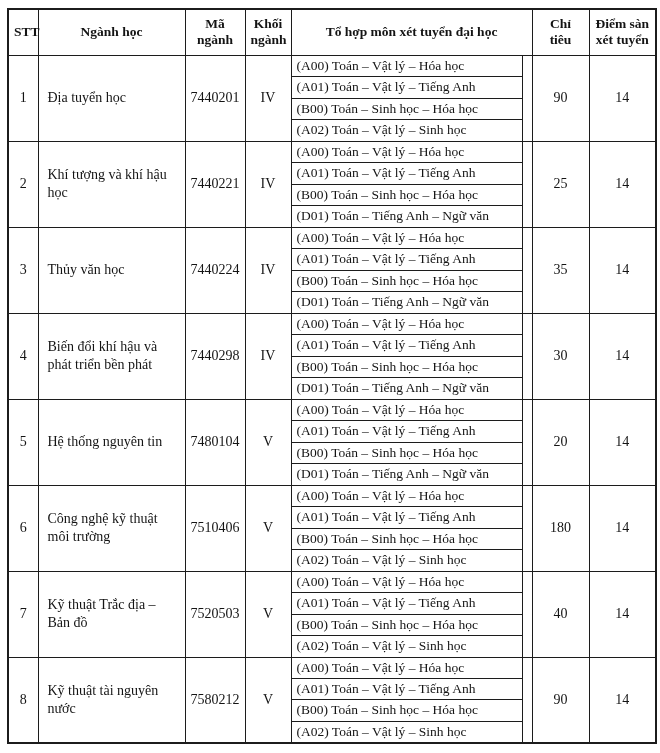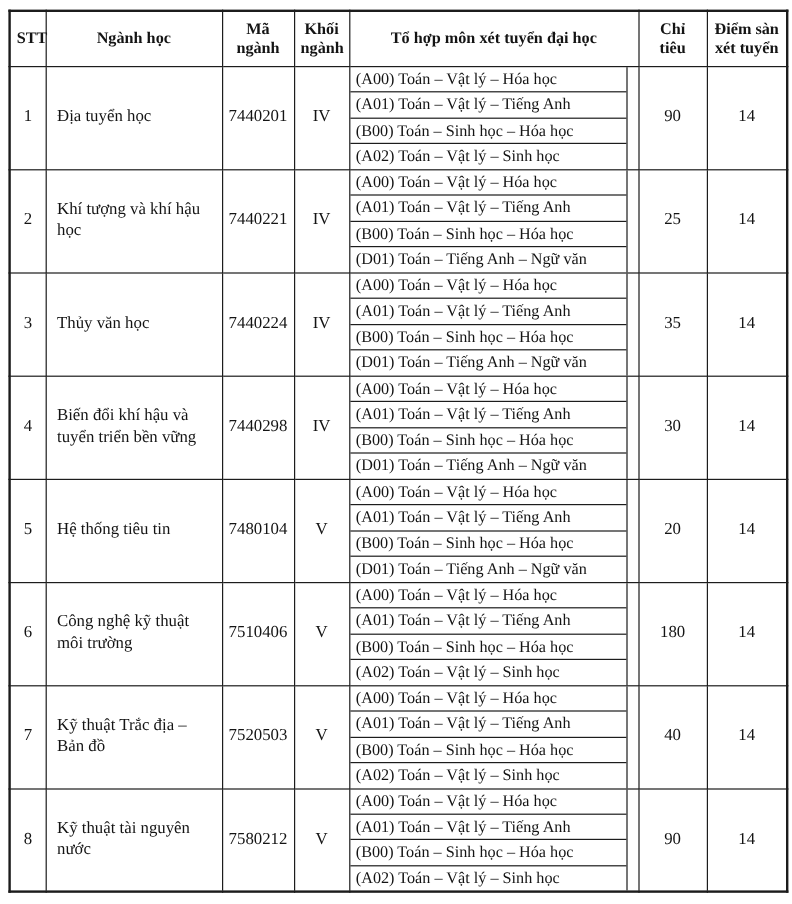--- a/index.html
+++ b/index.html
@@ -145,38 +145,38 @@
         <div class="tohop-item">(B00) Toán – Sinh học – Hóa học</div>
         <div class="tohop-item">(D01) Toán – Tiếng Anh – Ngữ văn</div>
       </div>
     </td>
     <td class="c-chitieu">35</td>
     <td class="c-diem">14</td>
   </tr>
 
   <tr>
     <td class="c-stt">4</td>
-    <td class="c-nganh">Biến đổi khí hậu và tuyển triển bền vững</td>
+    <td class="c-nganh">Biến đổi khí hậu và phát triển bền phát</td>
     <td class="c-ma">7440298</td>
     <td class="c-khoi">IV</td>
     <td class="c-tohop">
       <div class="tohop-box">
         <div class="tohop-item">(A00) Toán – Vật lý – Hóa học</div>
         <div class="tohop-item">(A01) Toán – Vật lý – Tiếng Anh</div>
         <div class="tohop-item">(B00) Toán – Sinh học – Hóa học</div>
         <div class="tohop-item">(D01) Toán – Tiếng Anh – Ngữ văn</div>
       </div>
     </td>
     <td class="c-chitieu">30</td>
     <td class="c-diem">14</td>
   </tr>
 
   <tr>
     <td class="c-stt">5</td>
-    <td class="c-nganh">Hệ thống tiêu tin</td>
+    <td class="c-nganh">Hệ thống nguyên tin</td>
     <td class="c-ma">7480104</td>
     <td class="c-khoi">V</td>
     <td class="c-tohop">
       <div class="tohop-box">
         <div class="tohop-item">(A00) Toán – Vật lý – Hóa học</div>
         <div class="tohop-item">(A01) Toán – Vật lý – Tiếng Anh</div>
         <div class="tohop-item">(B00) Toán – Sinh học – Hóa học</div>
         <div class="tohop-item">(D01) Toán – Tiếng Anh – Ngữ văn</div>
       </div>
     </td>

